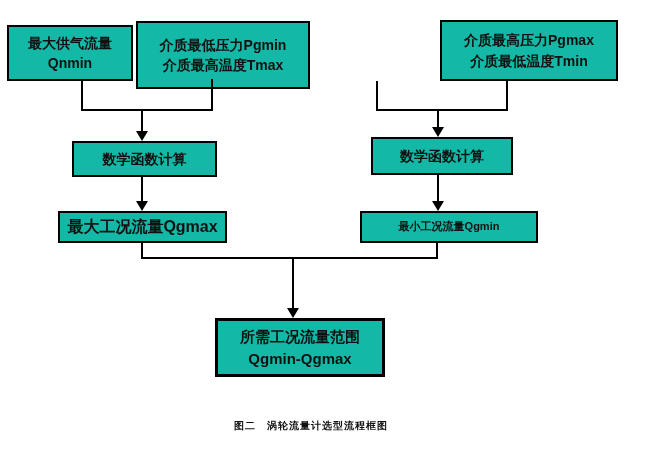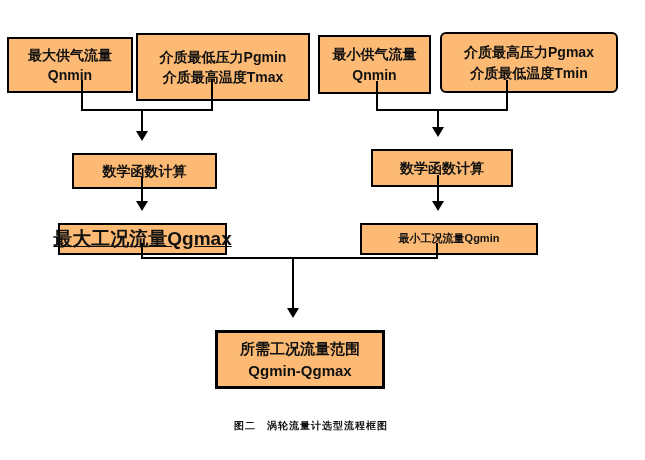--- a/index.html
+++ b/index.html
@@ -13,54 +13,53 @@
     height: 460px;
     background: #ffffff;
     font-family: "Liberation Sans", "DejaVu Sans", sans-serif;
     color: #111111;
     overflow: hidden;
   }
   .box {
     position: absolute;
     box-sizing: border-box;
     border: 2px solid #000000;
-    background: #fdba74;
+    background: #14b8a6;
     display: flex;
     flex-direction: column;
     justify-content: center;
     align-items: center;
     text-align: center;
     font-weight: bold;
     font-size: 14px;
     line-height: 1.45;
-    margin-top: 12px;
   }
   .box .bl { white-space: nowrap; }
   .vline, .hline {
     position: absolute;
     background: #000000;
   }
   .arrowhead {
     position: absolute;
     width: 0;
     height: 0;
     border-left: 6px solid transparent;
     border-right: 6px solid transparent;
     border-top: 10px solid #000000;
   }
   
   #b1 { left: 7px;   top: 25px; width: 126px; height: 56px; }
   #b2 { left: 136px; top: 21px; width: 174px; height: 68px; }
   #b3 { left: 318px; top: 23px; width: 113px; height: 59px; }
-  #b4 { left: 440px; top: 20px; width: 178px; height: 61px; border-radius: 6px; }
+  #b4 { left: 440px; top: 20px; width: 178px; height: 61px; }
   
   #calcL { left: 72px;  top: 141px; width: 145px; height: 36px; }
   #calcR { left: 371px; top: 137px; width: 142px; height: 38px; }
   
-  #qgmax { left: 58px;  top: 211px; width: 169px; height: 32px; font-size: 19px; text-decoration: underline; }
+  #qgmax { left: 58px;  top: 211px; width: 169px; height: 32px; font-size: 16px; }
   #qgmin { left: 360px; top: 211px; width: 178px; height: 32px; font-size: 11px; }
   
   #result { left: 215px; top: 318px; width: 170px; height: 59px; border-width: 3px; font-size: 15px; }
 
   
   #lv1 { left: 81px;  top: 80px;  width: 2px; height: 31px; }
   #lv2 { left: 211px; top: 79px;  width: 2px; height: 32px; }
   #lh1 { left: 81px;  top: 109px; width: 132px; height: 2px; }
   #la1s { left: 141px; top: 111px; width: 2px; height: 21px; }
   #la1h { left: 136px; top: 131px; }
@@ -98,24 +97,20 @@
 
 <div class="stage">
 
   <div class="box" id="b1">
     <div class="bl">最大供气流量</div>
     <div class="bl">Qnmin</div>
   </div>
   <div class="box" id="b2">
     <div class="bl">介质最低压力Pgmin</div>
     <div class="bl">介质最高温度Tmax</div>
-  </div>
-  <div class="box" id="b3">
-    <div class="bl">最小供气流量</div>
-    <div class="bl">Qnmin</div>
   </div>
   <div class="box" id="b4">
     <div class="bl">介质最高压力Pgmax</div>
     <div class="bl">介质最低温度Tmin</div>
   </div>
 
   <div class="vline" id="lv1"></div>
   <div class="vline" id="lv2"></div>
   <div class="hline" id="lh1"></div>
   <div class="vline" id="la1s"></div>

